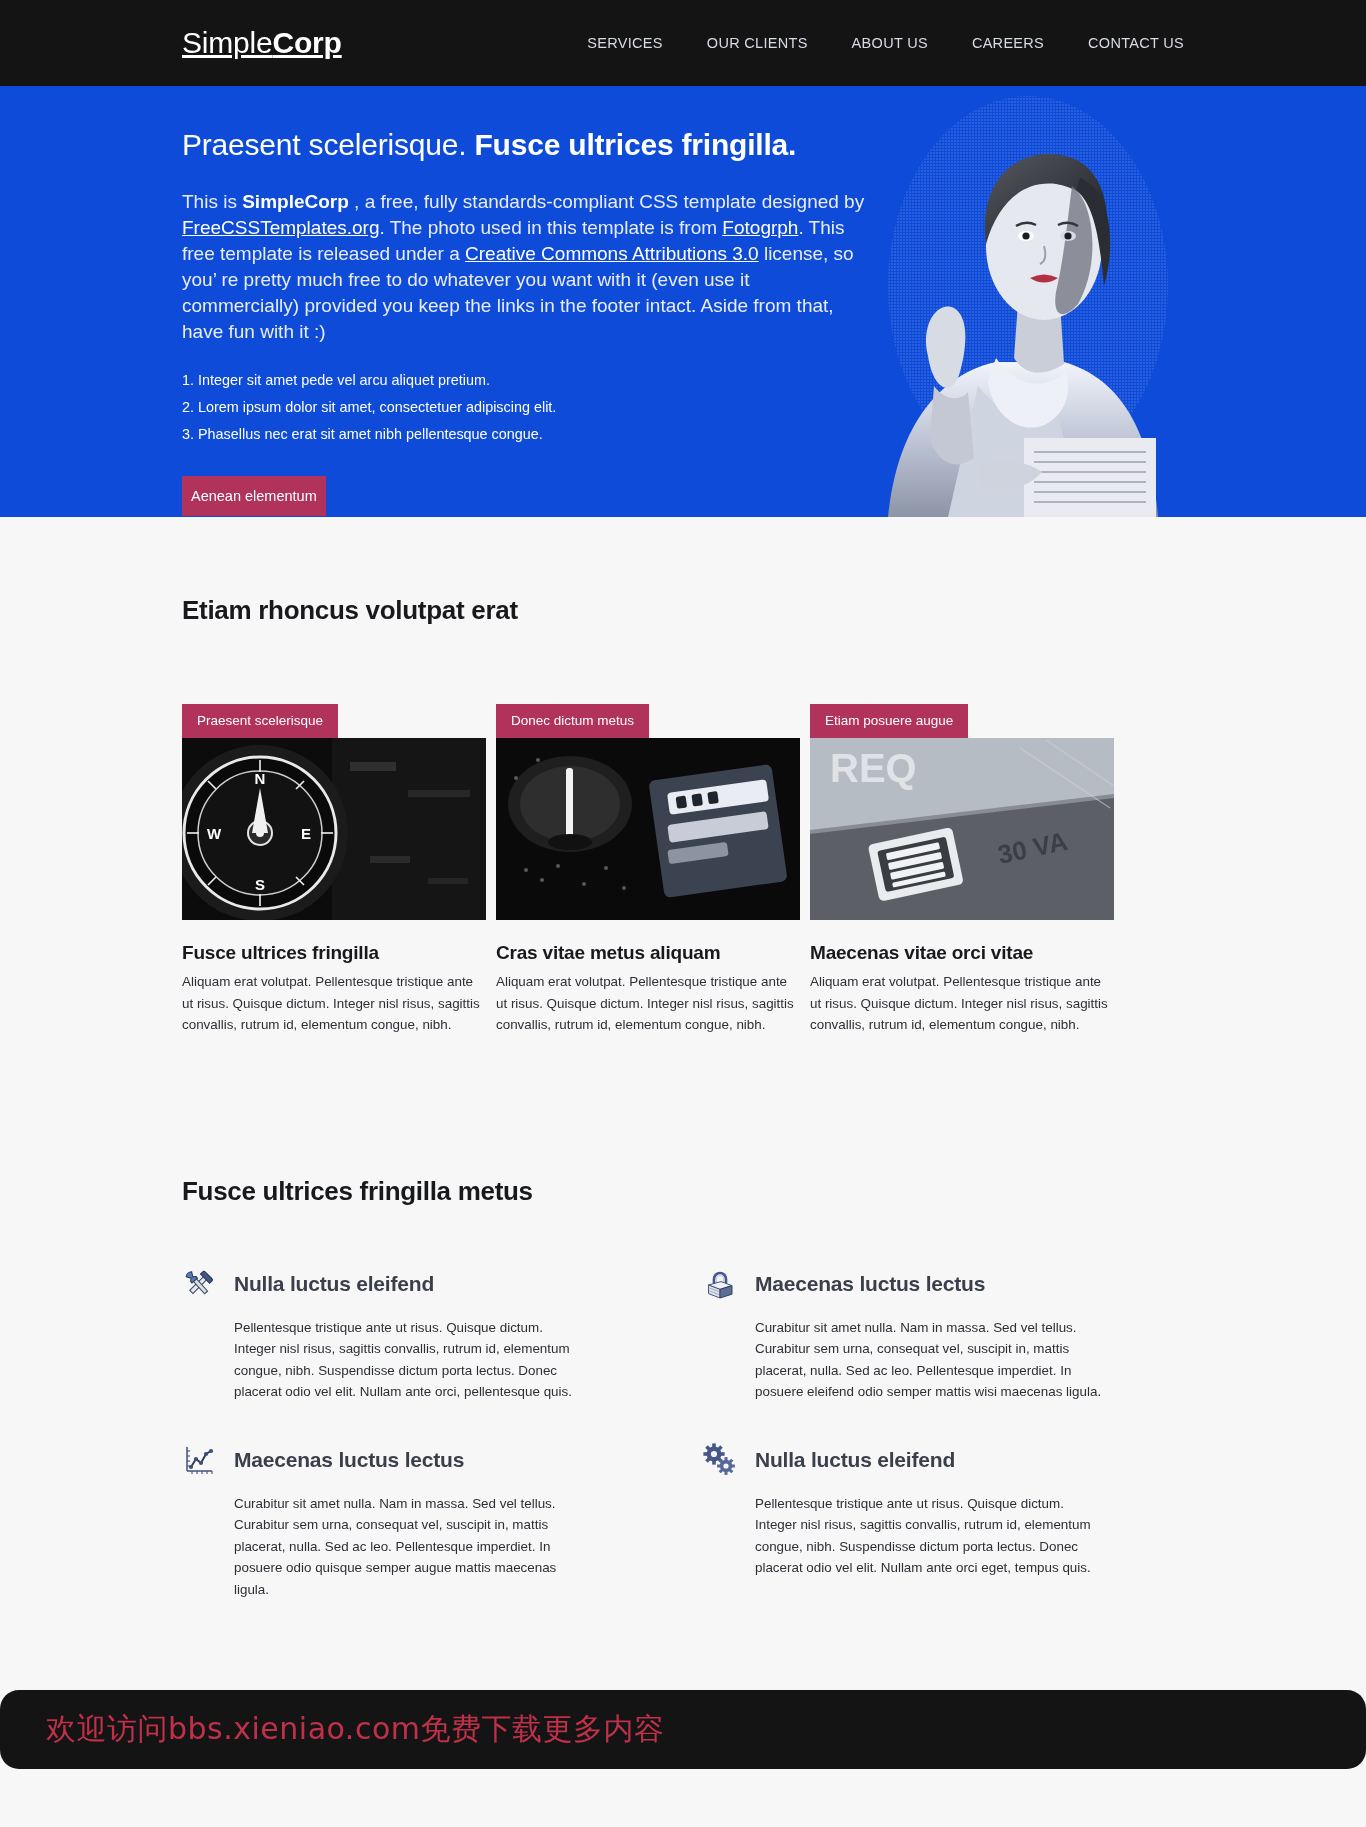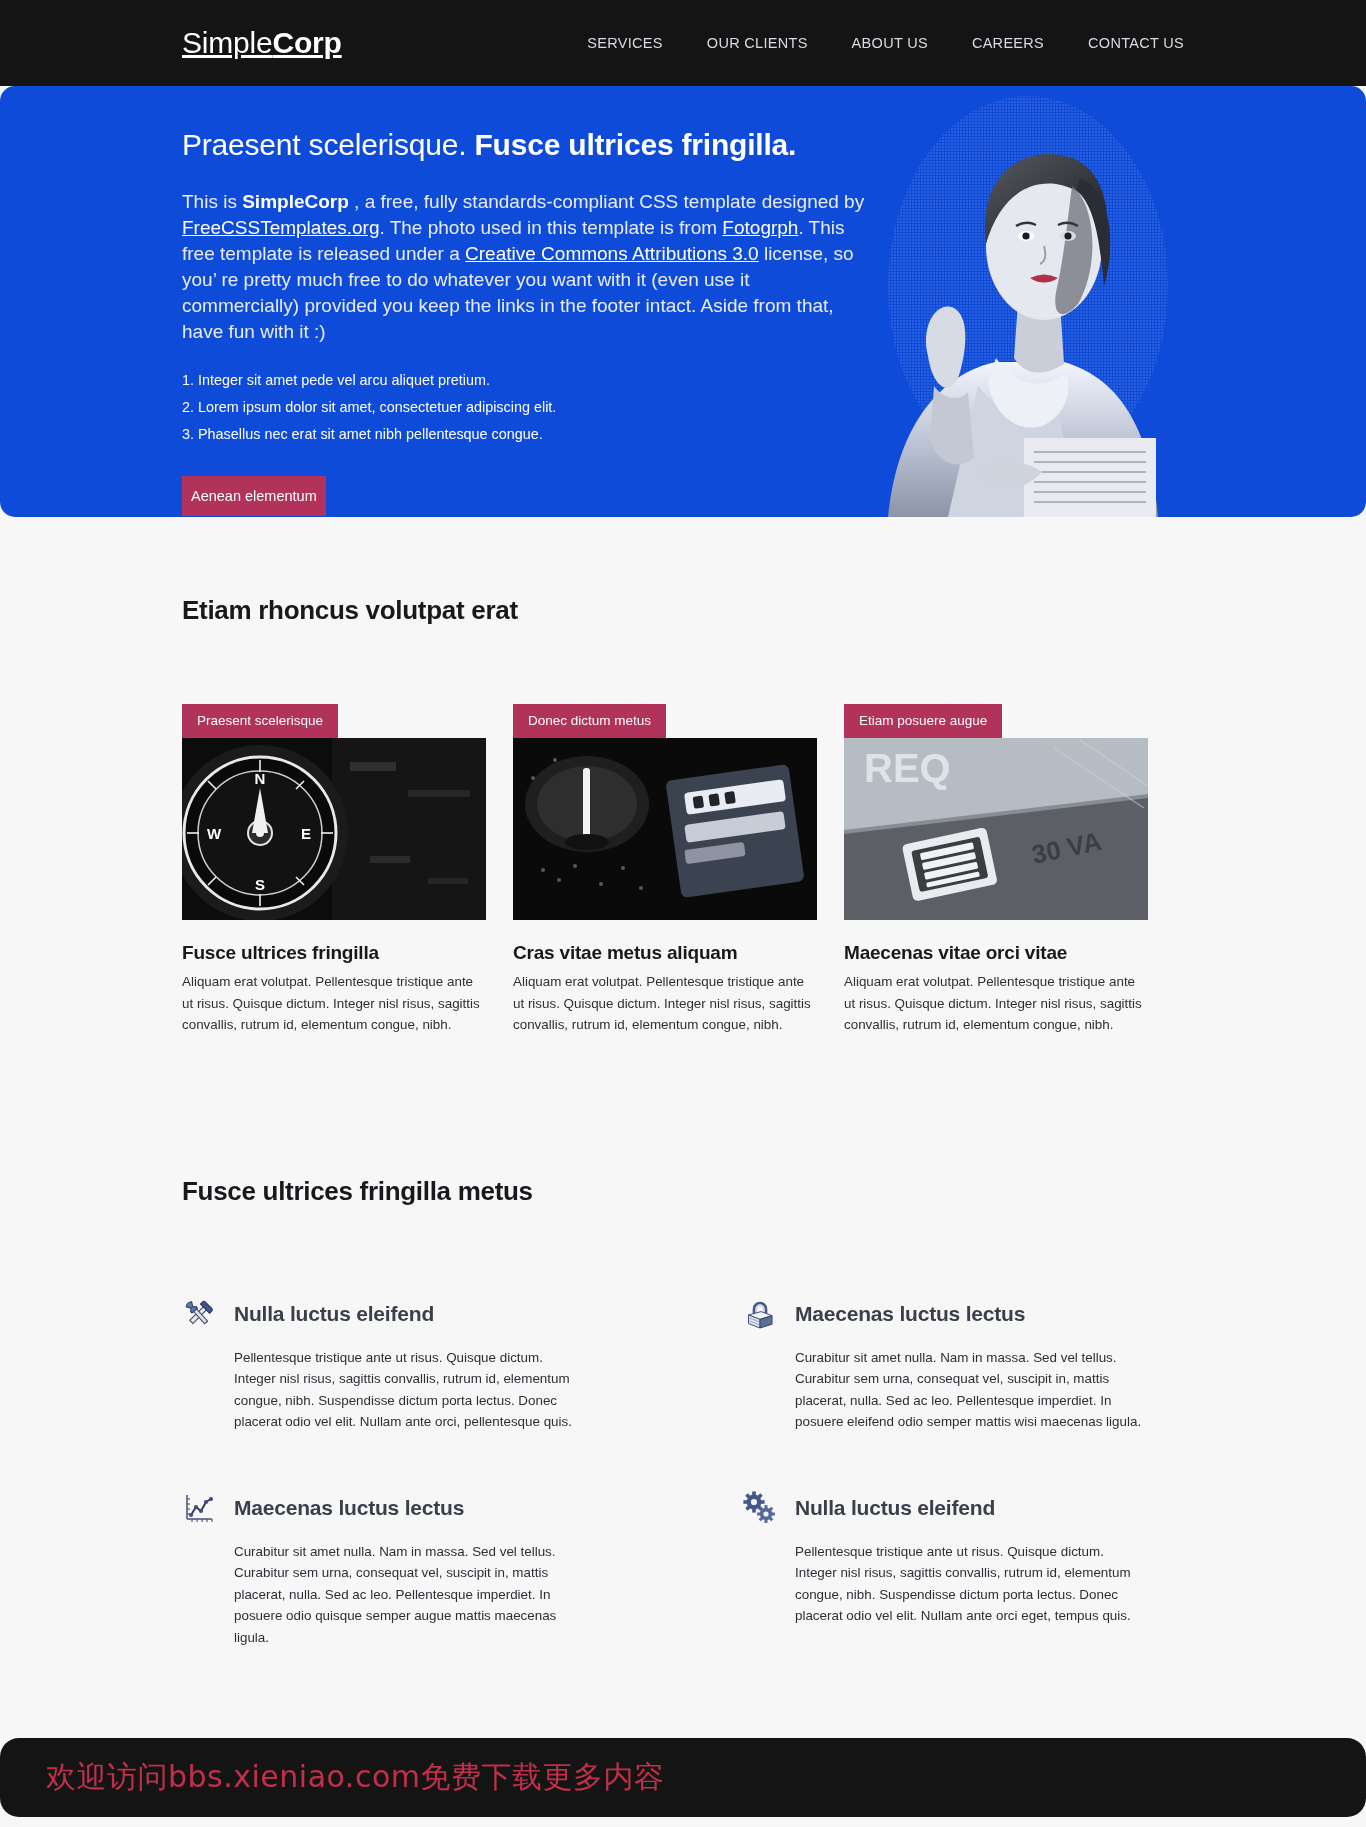--- a/index.html
+++ b/index.html
@@ -42,21 +42,20 @@
     text-decoration: none;
     white-space: nowrap;
   }
 
   
   .hero {
     position: relative;
     background: #0e4bd8;
     height: 431px;
     overflow: hidden;
-    border-radius: 15px;
   }
   .hero-inner {
     position: relative;
     z-index: 2;
     padding: 42px 0 0 182px;
     width: 720px;
   }
   .hero-title {
     color: #ffffff;
     font-size: 30px;
@@ -115,21 +114,21 @@
     font-size: 26px;
     font-weight: 700;
     color: #18191c;
     letter-spacing: -0.3px;
   }
 
   
   .cards-section { padding-top: 78px; padding-bottom: 0; }
   .cards {
     display: flex;
-    gap: 27px;
+    gap: 10px;
     margin-top: 78px;
   }
   .card { width: 304px; }
   .card-tag {
     display: inline-block;
     background: #b1325a;
     color: #ffffff;
     font-size: 13.5px;
     padding: 9px 15px 10px 15px;
     position: relative;
@@ -157,21 +156,22 @@
     color: #2c2f36;
   }
 
   
   .features-section { padding-top: 140px; padding-bottom: 90px; }
   .features-grid {
     display: grid;
     grid-template-columns: 1fr 1fr;
     column-gap: 120px;
     row-gap: 58px;
-    margin-top: 90px;
+    margin-top: 60px;
+    gap: 40px;
   }
   .feature-head { display: flex; align-items: center; gap: 18px; }
   .feature-icon { width: 34px; height: 34px; flex: 0 0 34px; }
   .feature-icon svg { display: block; width: 34px; height: 34px; }
   .feature-title {
     font-size: 21px;
     font-weight: 700;
     color: #3a3f4b;
     letter-spacing: -0.2px;
   }

